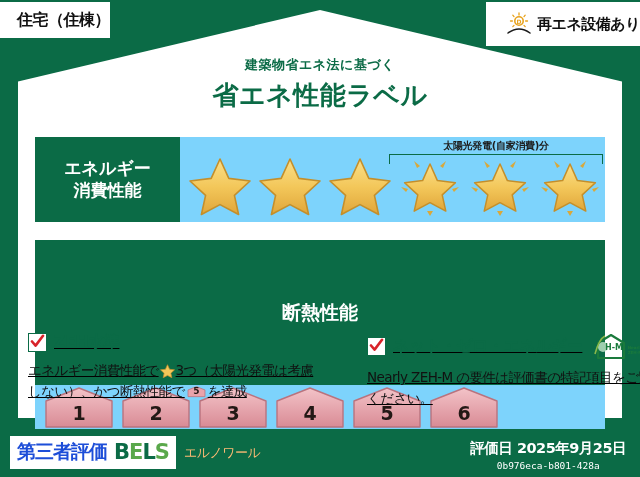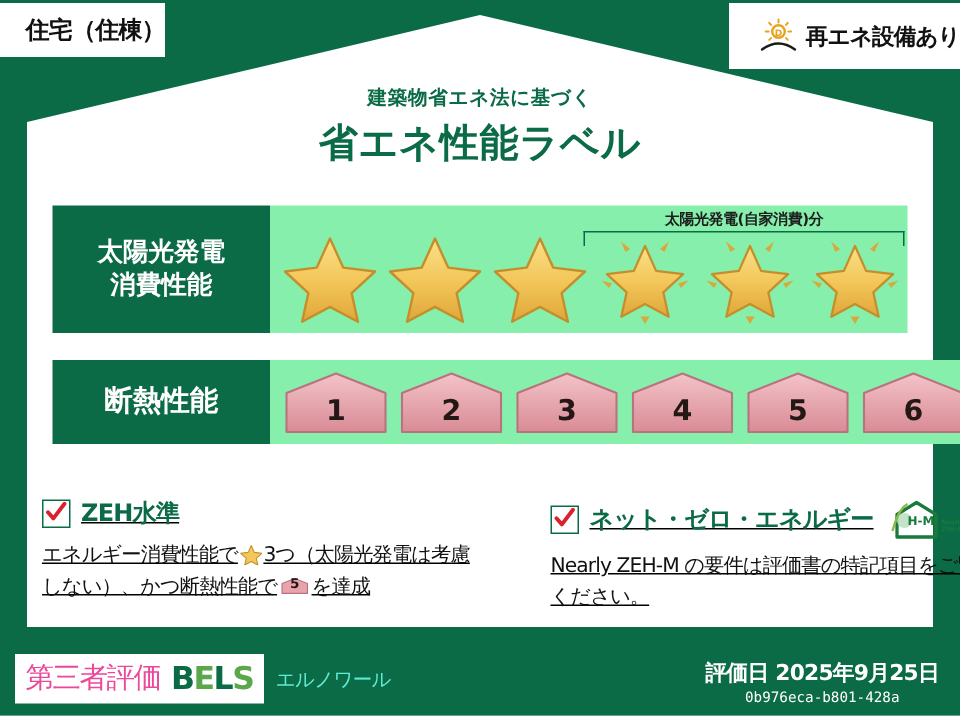--- a/index.html
+++ b/index.html
@@ -33,32 +33,32 @@
   .sun-icon{width:26px;height:24px;display:block;}
 
   
   .title-block{position:absolute;left:0;right:0;top:56px;text-align:center;}
   .subtitle{font-size:13px;color:#0b6b46;font-weight:bold;letter-spacing:.5px;}
   .maintitle{font-size:26px;color:#0b6b46;font-weight:bold;letter-spacing:.5px;margin-top:4px;}
 
   
   .row{position:absolute;left:35px;width:570px;display:flex;align-items:stretch;}
   .row-energy{top:137px;height:85px;}
-  .row-insul{top:240px;height:56px;}
+  .row-insul{top:240px;height:56px;flex-direction:column;}
 
   .row-label{
     background:#0b6b46;color:#fff;font-weight:bold;
     display:flex;flex-direction:column;align-items:center;justify-content:center;
     line-height:1.25;flex:0 0 145px;
   }
   .row-energy .row-label{font-size:17px;}
   .row-insul .row-label{font-size:19px;}
 
   .row-body{
-    flex:1;background:#86efac;position:relative;
+    flex:1;background:#7dd3fc;position:relative;
     display:flex;align-items:center;
   }
 
   
   .stars-wrap{display:flex;align-items:center;gap:2px;padding-left:6px;margin-top:12px;}
   .star-cell{position:relative;width:68px;height:62px;display:flex;align-items:center;justify-content:center;}
   .star-svg{width:64px;height:60px;display:block;}
 
   .solar-bracket{
     position:absolute;top:2px;right:2px;width:214px;
@@ -102,25 +102,25 @@
   }
   .zehm-logo{width:52px;height:28px;display:inline-block;vertical-align:-9px;margin-left:3px;}
 
   
   .footer-left{
     position:absolute;left:10px;bottom:8px;display:flex;align-items:center;gap:8px;
   }
   .bels-box{
     background:#fff;padding:3px 7px 4px 7px;display:flex;align-items:center;gap:7px;
   }
-  .bels-jp{font-size:19px;font-weight:normal;color:#ec4899;letter-spacing:-1px;}
+  .bels-jp{font-size:19px;font-weight:bold;color:#1d4ed8;letter-spacing:-1px;}
   .bels-logo{font-size:21px;font-weight:bold;letter-spacing:-1px;}
   .bels-logo .b1{color:#0b6b46;}
   .bels-logo .b2{color:#5aa84b;}
-  .bels-sub{font-size:13px;color:#5eead4;letter-spacing:-.5px;}
+  .bels-sub{font-size:13px;color:#fdba74;letter-spacing:-.5px;}
 
   .footer-right{
     position:absolute;right:14px;bottom:6px;text-align:center;color:#fff;margin-top:35px;
   }
   .eval-date{font-size:14.5px;font-weight:bold;letter-spacing:-.5px;}
   .eval-id{font-size:9.5px;margin-top:2px;letter-spacing:0px;font-family:"DejaVu Sans Mono","Liberation Mono",monospace;}
 </style>
 </head>
 <body>
 
@@ -152,21 +152,21 @@
     <span class="re-text">再エネ設備あり</span>
   </div>
 
   <div class="title-block">
     <div class="subtitle">建築物省エネ法に基づく</div>
     <div class="maintitle">省エネ性能ラベル</div>
   </div>
 
   <div class="row row-energy">
     <div class="row-label">
-      <span>太陽光発電</span>
+      <span>エネルギー</span>
       <span>消費性能</span>
     </div>
     <div class="row-body">
 
       <div class="solar-bracket">
         <div class="bk-text">太陽光発電(自家消費)分</div>
         <div class="bk-line"></div>
       </div>
 
       <div class="stars-wrap">

